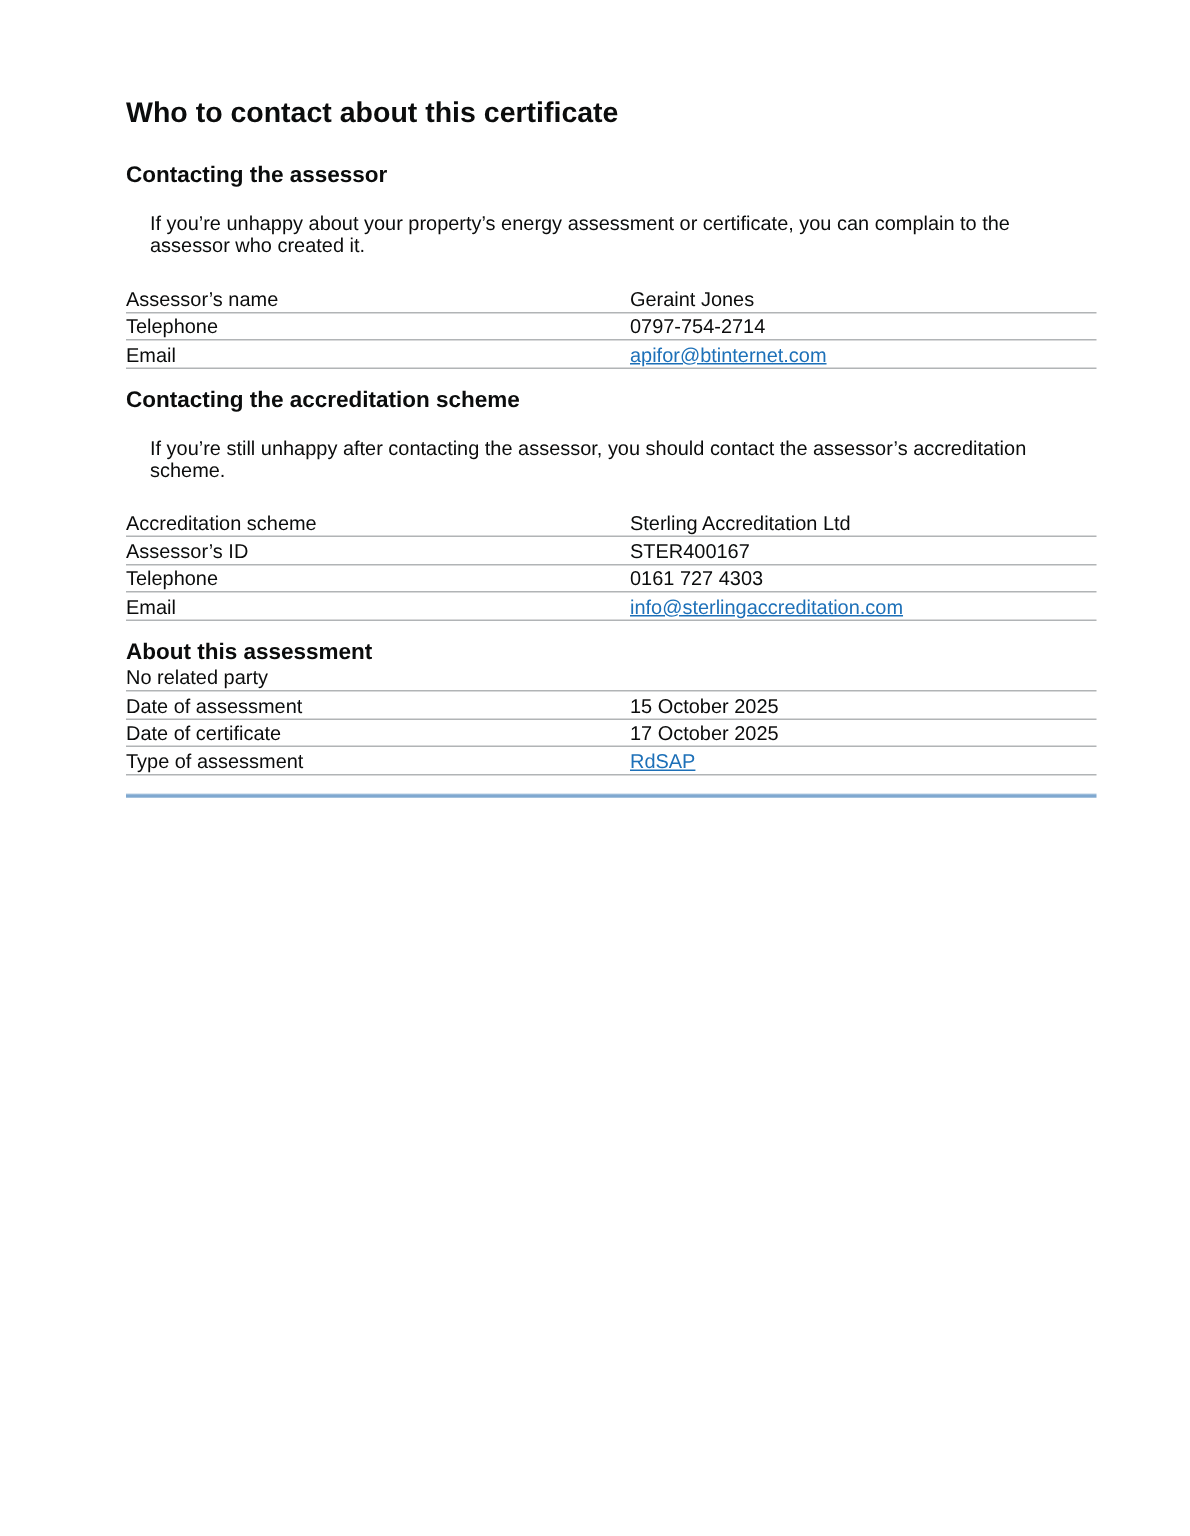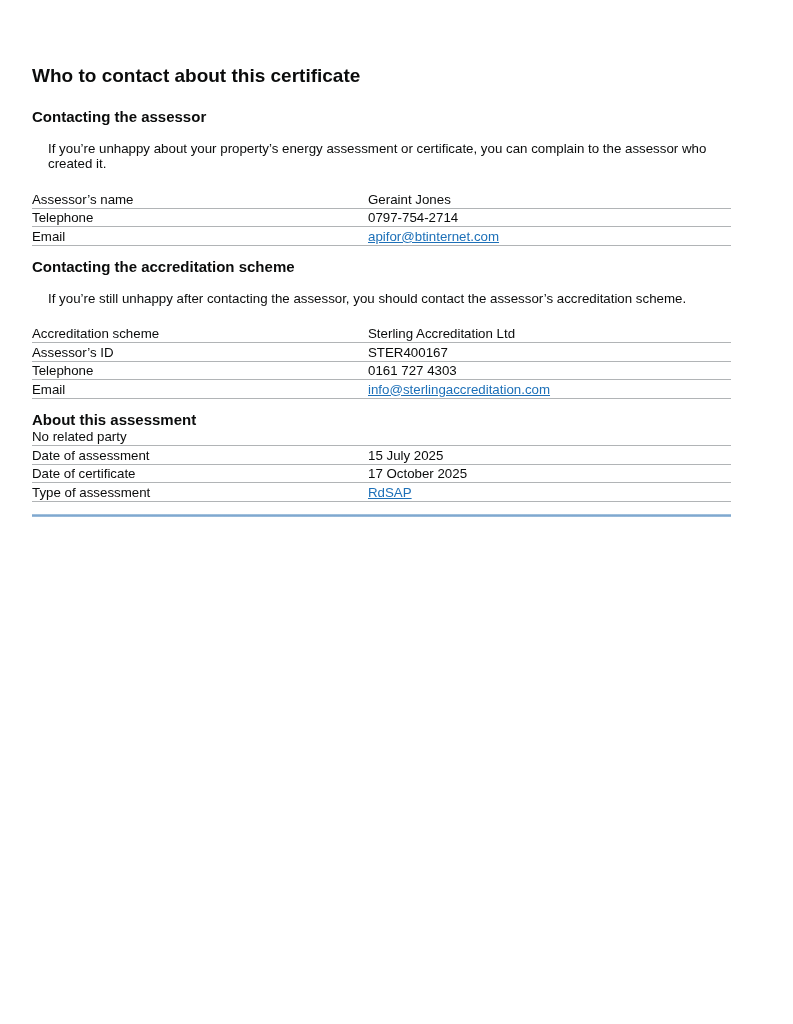--- a/index.html
+++ b/index.html
@@ -14,21 +14,21 @@
   body {
     font-family: "Liberation Sans", "DejaVu Sans", sans-serif;
     color: var(--text);
     width: 793px;
     height: 1024px;
     overflow: hidden;
   }
   .page {
     width: 793px;
     height: 1024px;
-    padding: 64px 62px 0 32px;
+    padding: 64px 62px 0 84px;
     background: var(--page-bg);
   }
   h1 {
     font-size: 19px;
     line-height: 23px;
     font-weight: bold;
     margin: 0;
     letter-spacing: 0;
   }
   .section h2 {
@@ -123,21 +123,21 @@
   </div>
 
   <div class="section">
     <h2>About this assessment</h2>
     <div class="kv-table tight">
       <div class="kv-row">
         <span class="kv-value">No related party</span>
       </div>
       <div class="kv-row">
         <span class="kv-label">Date of assessment</span>
-        <span class="kv-value">15 July 2025</span>
+        <span class="kv-value">15 October 2025</span>
       </div>
       <div class="kv-row">
         <span class="kv-label">Date of certificate</span>
         <span class="kv-value">17 October 2025</span>
       </div>
       <div class="kv-row">
         <span class="kv-label">Type of assessment</span>
         <a class="kv-value" href="#">RdSAP</a>
       </div>
     </div>

